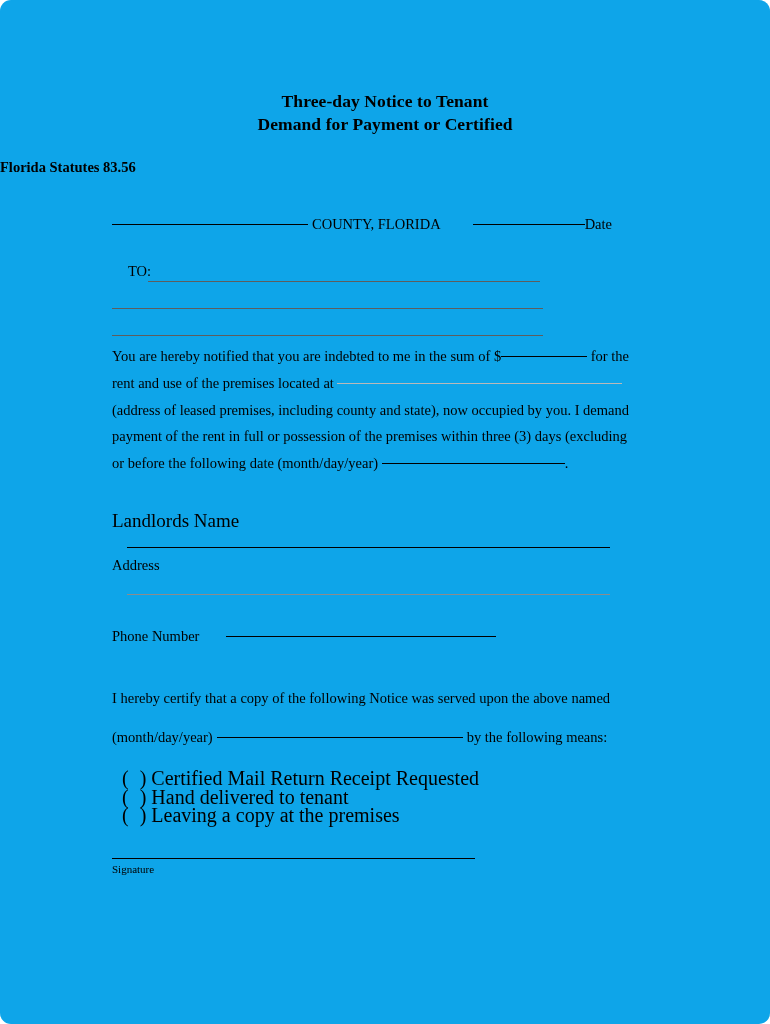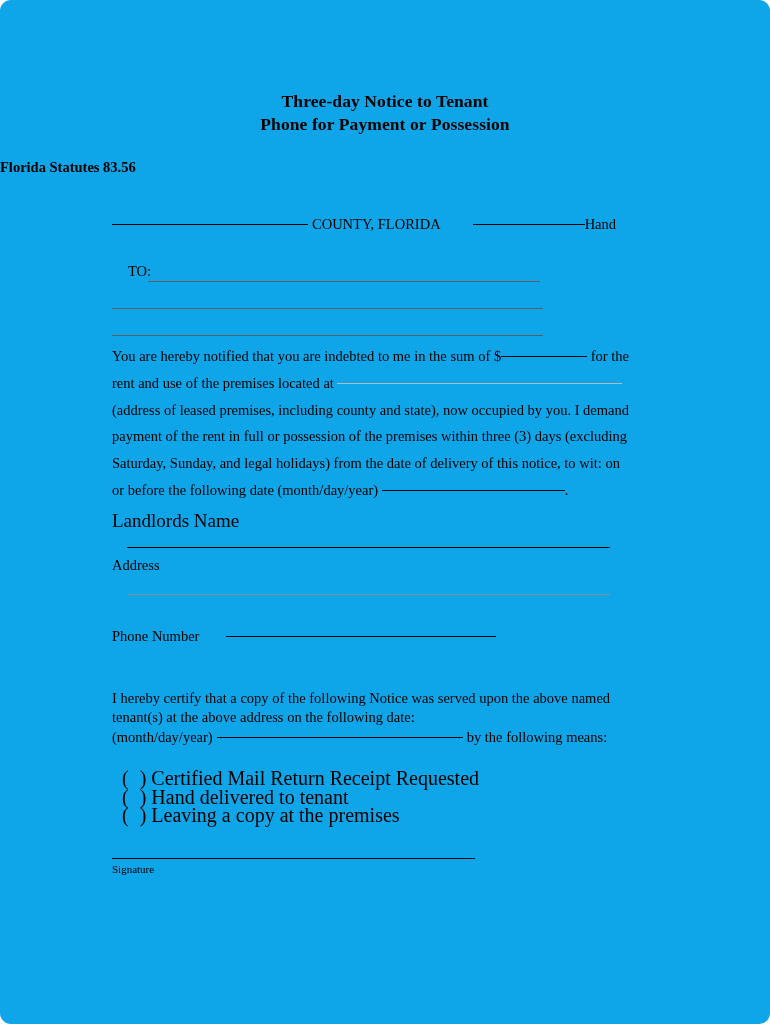--- a/index.html
+++ b/index.html
@@ -166,58 +166,56 @@
     font-size: 11px;
   }
 </style>
 </head>
 <body>
 
 <div class="page">
 
   <div class="title-block">
     <div class="title-line">Three-day Notice to Tenant</div>
-    <div class="title-line">Phone for Payment or Possession</div>
+    <div class="title-line">Demand for Payment or Certified</div>
   </div>
   <div class="statute">Florida Statutes 83.56</div>
 
   <div class="county-row">
-    <span class="rule county-blank"></span><span>COUNTY, FLORIDA</span><span class="date-gap"></span><span class="rule date-blank"></span><span>Hand</span>
+    <span class="rule county-blank"></span><span>COUNTY, FLORIDA</span><span class="date-gap"></span><span class="rule date-blank"></span><span>Date</span>
   </div>
 
   <div class="to-row">TO:</div>
   <div class="hrule to-rule-1"></div>
   <div class="hrule to-rule-2"></div>
   <div class="hrule to-rule-3"></div>
 
   <div class="body-para">
     <span class="ln"><span>You are hereby notified that you are indebted to me in the sum of $</span><span class="rule sum-blank"></span>&nbsp;<span>for the</span></span>
 
     <span class="ln"><span>rent and use of the premises located at</span>&nbsp;<span class="rule rule-lightgray at-blank"></span></span>
 
     <span class="ln">(address of leased premises, including county and state), now occupied by you. I demand</span>
     <span class="ln">payment of the rent in full or possession of the premises within three (3) days (excluding</span>
-    <span class="ln">Saturday, Sunday, and legal holidays) from the date of delivery of this notice, to wit: on</span>
 
     <span class="ln"><span>or before the following date (month/day/year)</span>&nbsp;<span class="rule date3-blank"></span><span>.</span></span>
   </div>
 
   <div class="landlord-label">Landlords Name</div>
   <div class="hrule landlord-rule"></div>
 
   <div class="address-label">Address</div>
   <div class="hrule address-rule"></div>
 
   <div class="phone-row">
     <span>Phone Number</span><span class="phone-gap"></span><span class="rule phone-blank"></span>
   </div>
 
   <div class="certify-para">
     <span class="ln">I hereby certify that a copy of the following Notice was served upon the above named</span>
-    <span class="ln">tenant(s) at the above address on the following date:</span>
   </div>
 
   <div class="mdy-row">
     <span>(month/day/year)</span><span class="rule mdy-blank"></span><span>by the following means:</span>
   </div>
 
   <div class="options">
     <div class="option-row">
       <span class="paren-open">(</span><span class="paren-gap"></span><span>)</span>&nbsp;<span>Certified Mail</span><span class="mail-gap"></span><span>Return Receipt Requested</span>
     </div>

